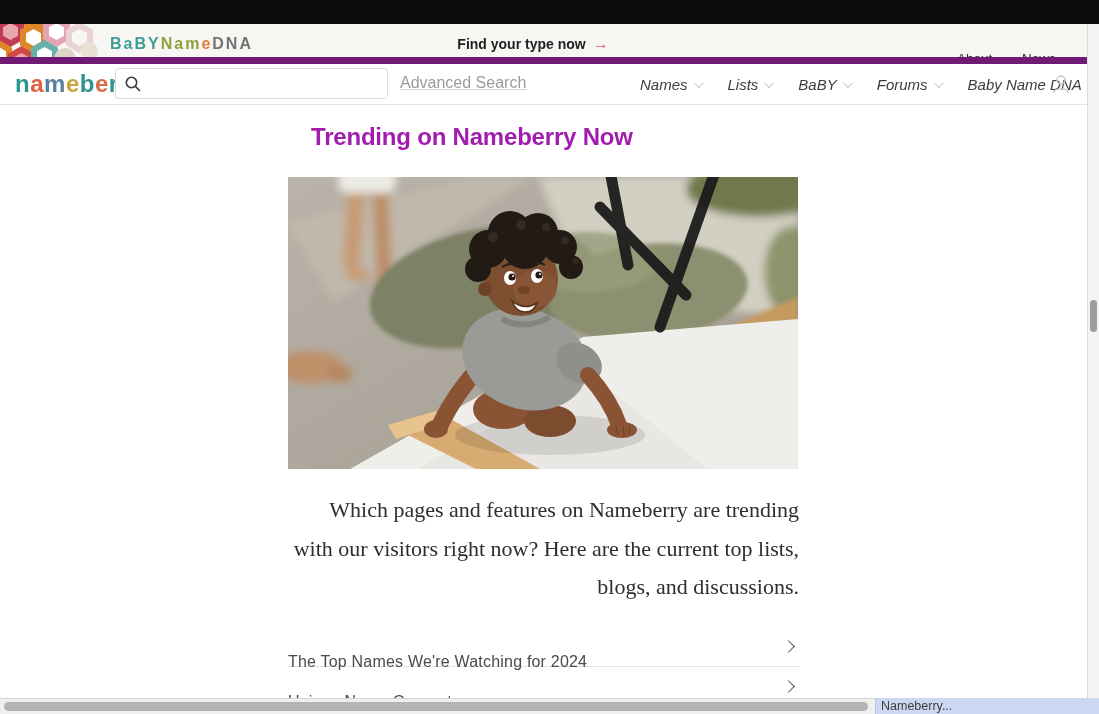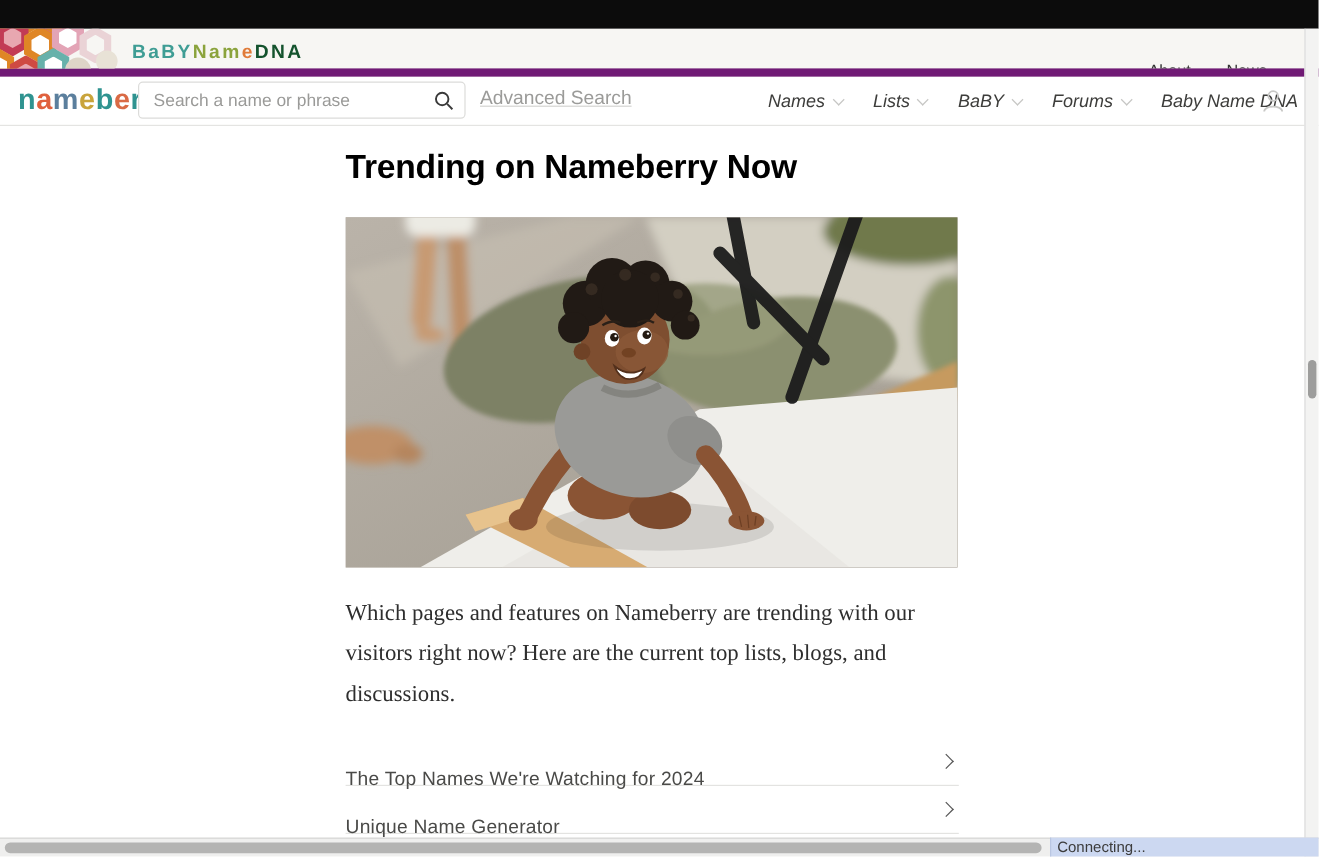--- a/index.html
+++ b/index.html
@@ -30,23 +30,23 @@
   .search-box input::placeholder { color:#9a9a98; }
   .search-btn { width:34px; height:100%; display:flex; align-items:center; justify-content:center; background:none; border:none; cursor:pointer; }
   .adv-search { position:absolute; left:400px; top:10px; font-size:16px; color:#9b9b99; text-decoration:underline; text-decoration-color:#d4d4d2; cursor:pointer; }
   .main-nav { position:absolute; left:640px; top:0; height:40px; display:flex; align-items:center; gap:27px;font-style:italic; }
   .nav-item { display:flex; align-items:center; gap:6px; font-size:15px; color:#3d3d3b; cursor:pointer; white-space:nowrap; }
   .chev-down { width:7px; height:7px; border-right:1.5px solid #c6c6c4; border-bottom:1.5px solid #c6c6c4; transform:rotate(45deg) translateY(-2px); }
   .user-btn { position:absolute; left:1048px; top:8px; width:26px; height:26px; background:none; border:none; cursor:pointer; }
 
   
   .content { position:absolute; left:288px; top:105px; width:511px; }
-  .page-title { margin-top:18px; font-size:28px; font-weight:bold; color:#000000; letter-spacing:-0.2px; }
+  .page-title { margin-top:18px; font-size:24px; font-weight:bold; color:#a21caf; letter-spacing:-0.2px;margin-left:23px; }
   .hero { margin-top:26px; width:510px; height:292px; overflow:hidden; background:#b3aca2; }
-  .intro { margin-top:22px; font-family:"Liberation Serif", serif; font-size:19px; line-height:1.75; color:#2e2e2e; }
+  .intro { margin-top:22px; font-family:"Liberation Serif", serif; font-size:22px; line-height:1.75; color:#2e2e2e;text-align:right; }
   .trend-list { margin-top:20px; }
   .trend-row { height:40px; display:flex; align-items:center; justify-content:space-between; border-bottom:1px solid #e3e3e1; cursor:pointer; }
   .trend-label { font-size:16px; color:#4a4a48; letter-spacing:0.2px;margin-top:32px; }
   .chev-right { width:9px; height:9px; border-top:1.6px solid #555; border-right:1.6px solid #555; transform:rotate(45deg); margin-right:6px; }
 
   
   .v-scrollbar { position:absolute; left:1087px; top:24px; width:12px; height:690px; background:#f3f3f2; border-left:1px solid #dddddc; }
   .v-thumb { position:absolute; left:2px; top:276px; width:7px; height:32px; background:#9d9d9c; border-radius:4px; }
   .h-scrollbar { position:absolute; left:0; top:698px; width:1099px; height:16px; background:#efefee; border-top:1px solid #d6d6d5; }
   .h-thumb { position:absolute; left:4px; top:3px; width:864px; height:9px; background:#b4b4b3; border-radius:5px; }
@@ -92,39 +92,42 @@
           <i style="background:#fff"></i>
         </div>
       <div class="dot" style="left:54px;top:24px;width:22px;height:22px;background:#ded5c8"></div>
       <div class="dot" style="left:80px;top:18px;width:18px;height:18px;background:#e8e2d6"></div>
     </div>
 
     <div class="brand-logo">
       <span style="color: rgb(63, 157, 148);">BaBY </span>
       <span style="color: rgb(139, 163, 60);">Nam</span>
       <span style="color: rgb(224, 123, 57);">e </span>
-      <span style="color: #14532d;">DNA</span>
-    </div>
-
+      <span style="color: #737373;">DNA</span>
+    </div>
+
+    <div class="promo-cta">
+      <span>Find your type now</span>
+      <span class="arrow" style="color: rgb(224, 86, 106);">→</span>
+    </div>
 
     <div class="promo-link promo-about">
       <span>About</span>
     </div>
     <div class="promo-link promo-quiz">
       <span>News</span>
     </div>
   </div>
 
   <div class="site-header">
     <div class="nb-logo">
       <span style="color: rgb(47, 147, 144);">n</span><span style="color: rgb(224, 97, 62);">a</span><span style="color: rgb(91, 127, 157);">m</span><span style="color: rgb(201, 164, 59);">e</span><span style="color: rgb(47, 147, 144);">b</span><span style="color: rgb(217, 106, 69);">e</span><span style="color: rgb(47, 147, 144);">r</span><span style="color: rgb(47, 147, 144);">r</span><span style="color: rgb(47, 147, 144);">y</span>
     </div>
 
     <div class="search-box">
-      <input type="text" placeholder="Search a name or phrase" style="">
       <button class="search-btn">
         <svg width="18" height="18" viewBox="0 0 18 18" fill="none" stroke="#3a3a3a" stroke-width="1.6">
           <circle cx="7.5" cy="7.5" r="5.2"></circle>
           <line x1="11.6" y1="11.6" x2="16" y2="16"></line>
         </svg>
       </button>
     </div>
 
     <div class="adv-search">Advanced Search</div>
 
@@ -269,16 +272,16 @@
   </div>
 
   <div class="v-scrollbar">
     <div class="v-thumb"></div>
   </div>
   <div class="h-scrollbar">
     <div class="h-thumb"></div>
   </div>
 
   <div class="connecting-bar">
-    <span>Connecting...</span>
+    <span>Nameberry...</span>
   </div>
 
 </div>
 
 </body></html>

